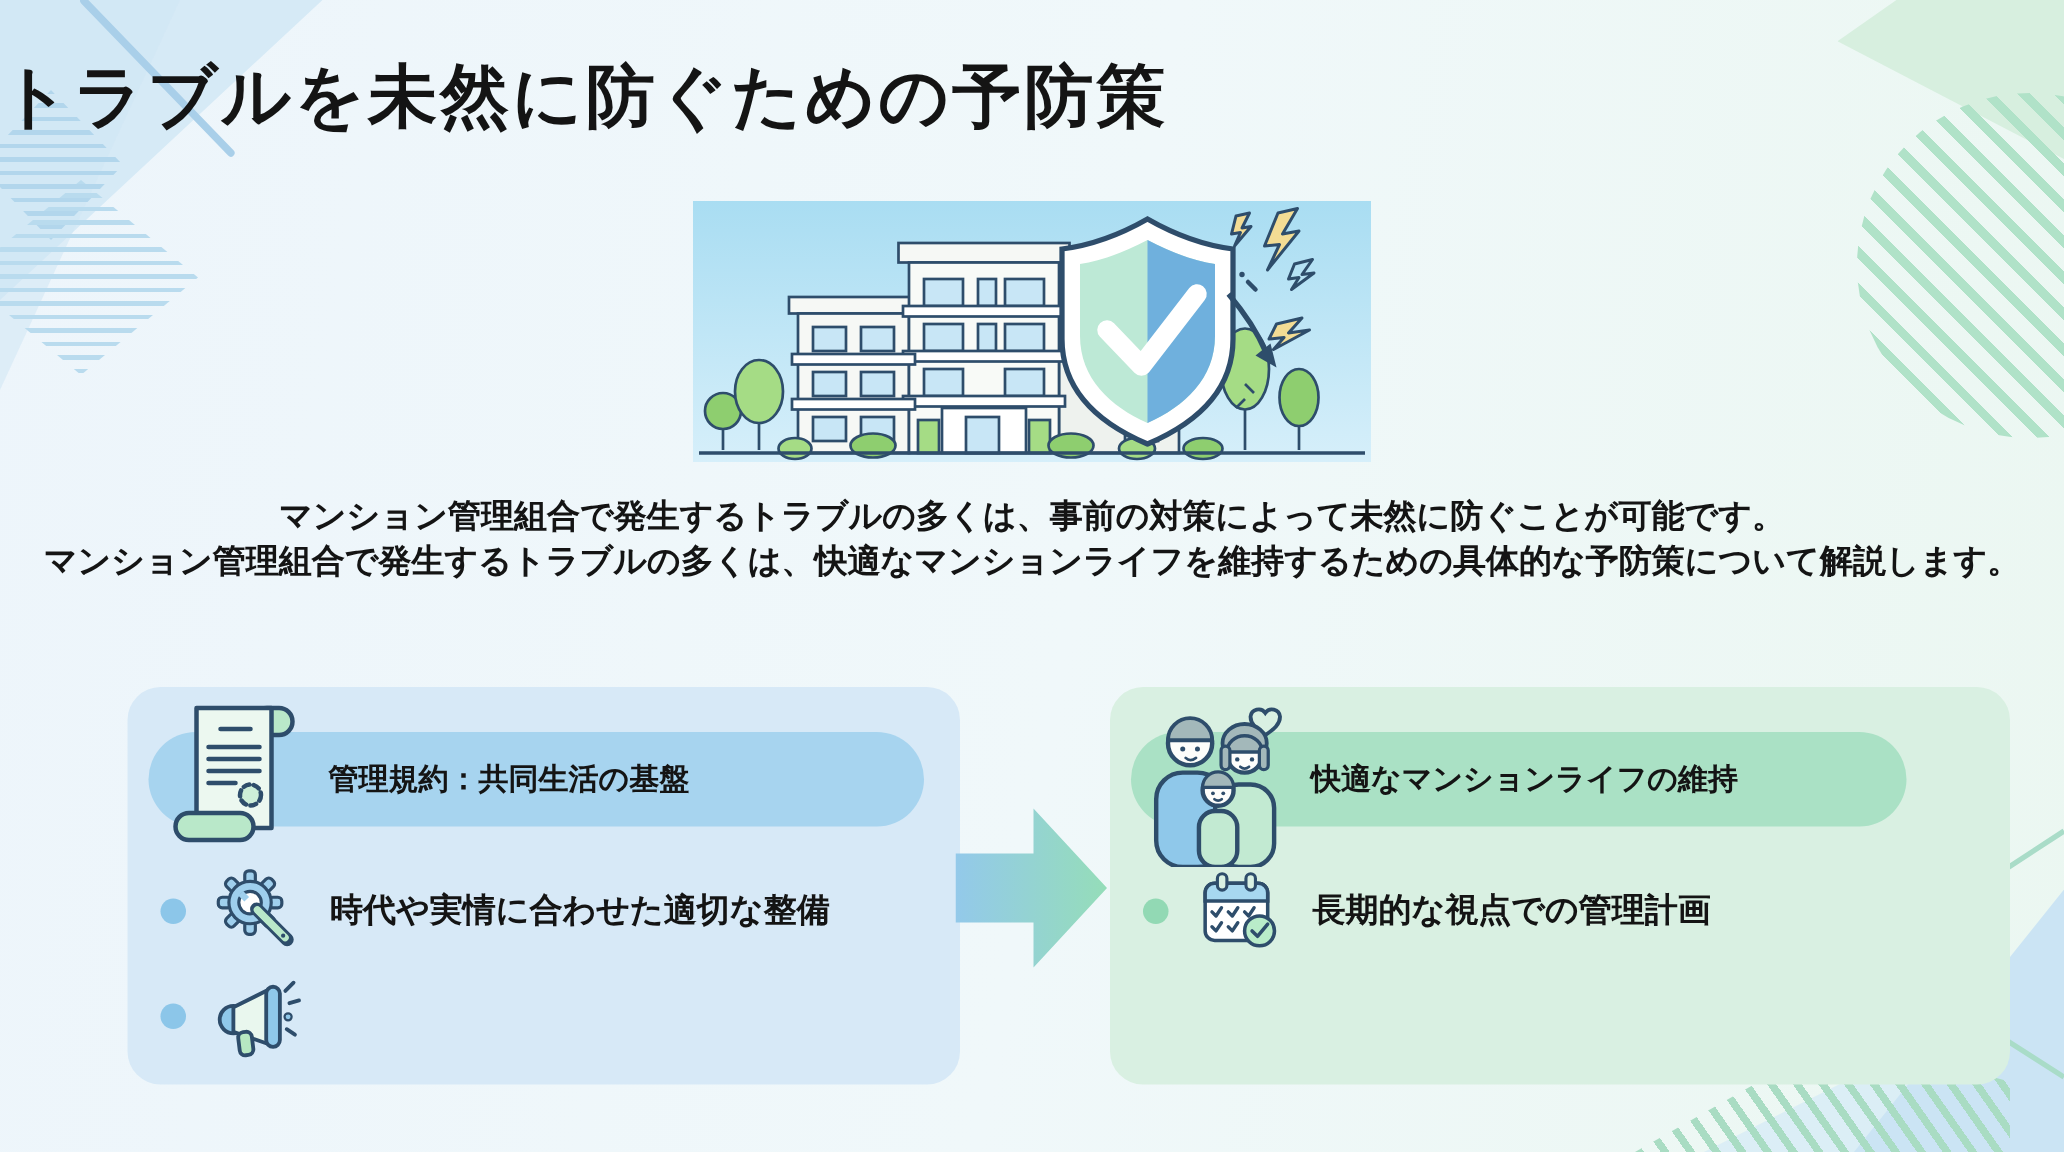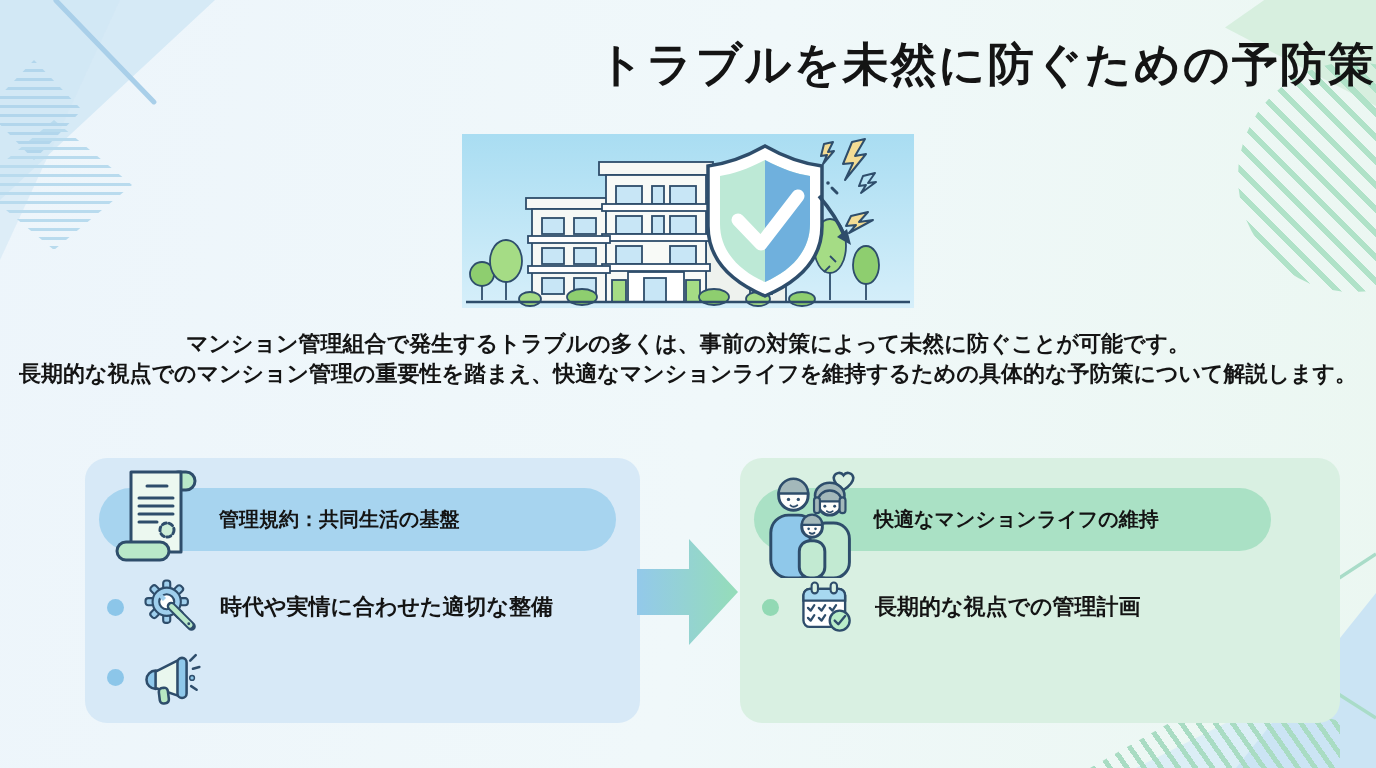--- a/index.html
+++ b/index.html
@@ -30,21 +30,21 @@
   
   .br-blue{right:0;bottom:0;width:140px;height:175px;background:#cbe4f4;
     clip-path:polygon(100% 0,0 100%,100% 100%);}
   .br-blue2{right:0;bottom:0;width:240px;height:120px;background:#d4e9f6;opacity:.7;
     clip-path:polygon(100% 0,0 100%,100% 100%);}
   .br-stripes{left:1090px;bottom:0;width:250px;height:78px;
     background:repeating-linear-gradient(55deg,#a9dcc3 0 5px,rgba(0,0,0,0) 5px 14px);
     clip-path:polygon(0 100%,55% 0,100% 40%,100% 100%);}
   .br-outline{left:1245px;top:552px;}
   
-  .title{position:absolute;z-index:2;left:0;top:34px;width:100%;text-align:right;
+  .title{position:absolute;z-index:2;left:0;top:34px;width:100%;text-align:left;
     font-size:46px;font-weight:bold;letter-spacing:2px;}
   .hero{position:absolute;z-index:2;left:462px;top:134px;width:452px;height:174px;}
   .desc{position:absolute;z-index:2;left:0;top:329px;width:100%;text-align:center;
     font-size:22px;font-weight:bold;line-height:30px;}
   .card{position:absolute;z-index:2;top:458px;width:555px;height:265px;border-radius:22px;}
   .card.left{left:85px;background:#d7e9f7;}
   .card.right{left:740px;background:#d9f0e2;padding-left:45px;}
   .pill{position:absolute;left:14px;top:30px;width:517px;height:63px;border-radius:34px;}
   .card.left .pill{background:#a7d4ef;}
   .card.right .pill{background:#aae1c5;}
@@ -175,21 +175,21 @@
     <g>
       <circle cx="366" cy="49" r="1.8" fill="#2e4d6b"></circle>
       <line x1="370" y1="54" x2="375" y2="59" stroke="#2e4d6b" stroke-width="3" stroke-linecap="round"></line>
       <path d="M357,62 Q374,82 382,101" fill="none" stroke="#2e4d6b" stroke-width="3.5"></path>
       <polygon points="389,111 375,103 385,95" fill="#2e4d6b"></polygon>
     </g>
   </svg>
 
   <div class="desc">
     <div>マンション管理組合で発生するトラブルの多くは、事前の対策によって未然に防ぐことが可能です。</div>
-    <div>長期的な視点でのマンション管理の重要性を踏まえ、快適なマンションライフを維持するための具体的な予防策について解説します。</div>
+    <div>マンション管理組合で発生するトラブルの多くは、快適なマンションライフを維持するための具体的な予防策について解説します。</div>
   </div>
 
   <div class="card left">
     <div class="pill"></div>
     <svg class="head-icon" width="96" height="110" viewBox="0 0 96 110">
       <g stroke="#2e4d6b" stroke-width="3" stroke-linejoin="round" stroke-linecap="round">
         <rect x="60" y="8" width="26" height="18" rx="9" fill="#b9e8c9"></rect>
         <rect x="22" y="8" width="50" height="80" fill="#ecf8f0"></rect>
         <line x1="38" y1="22" x2="58" y2="22"></line>
         <line x1="30" y1="34" x2="64" y2="34"></line>

